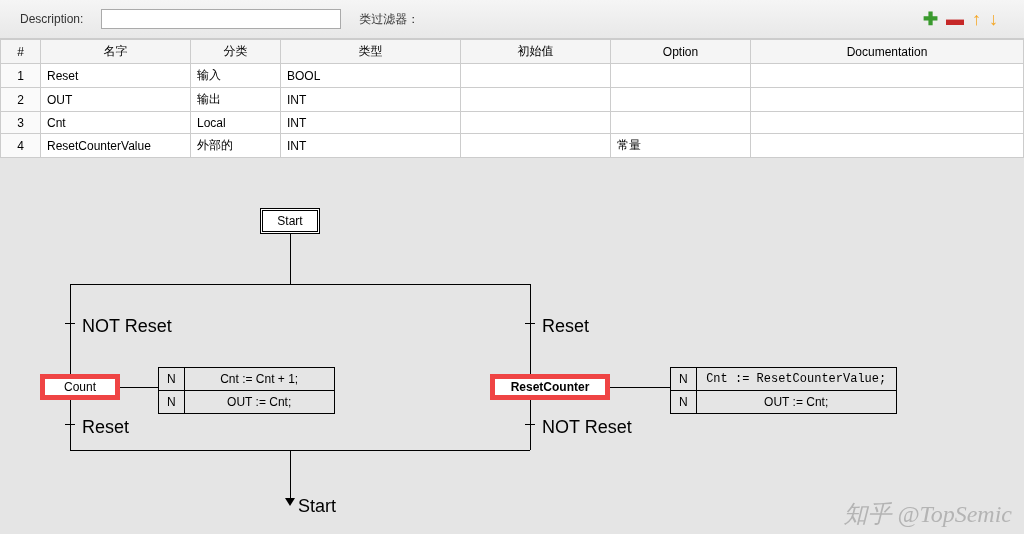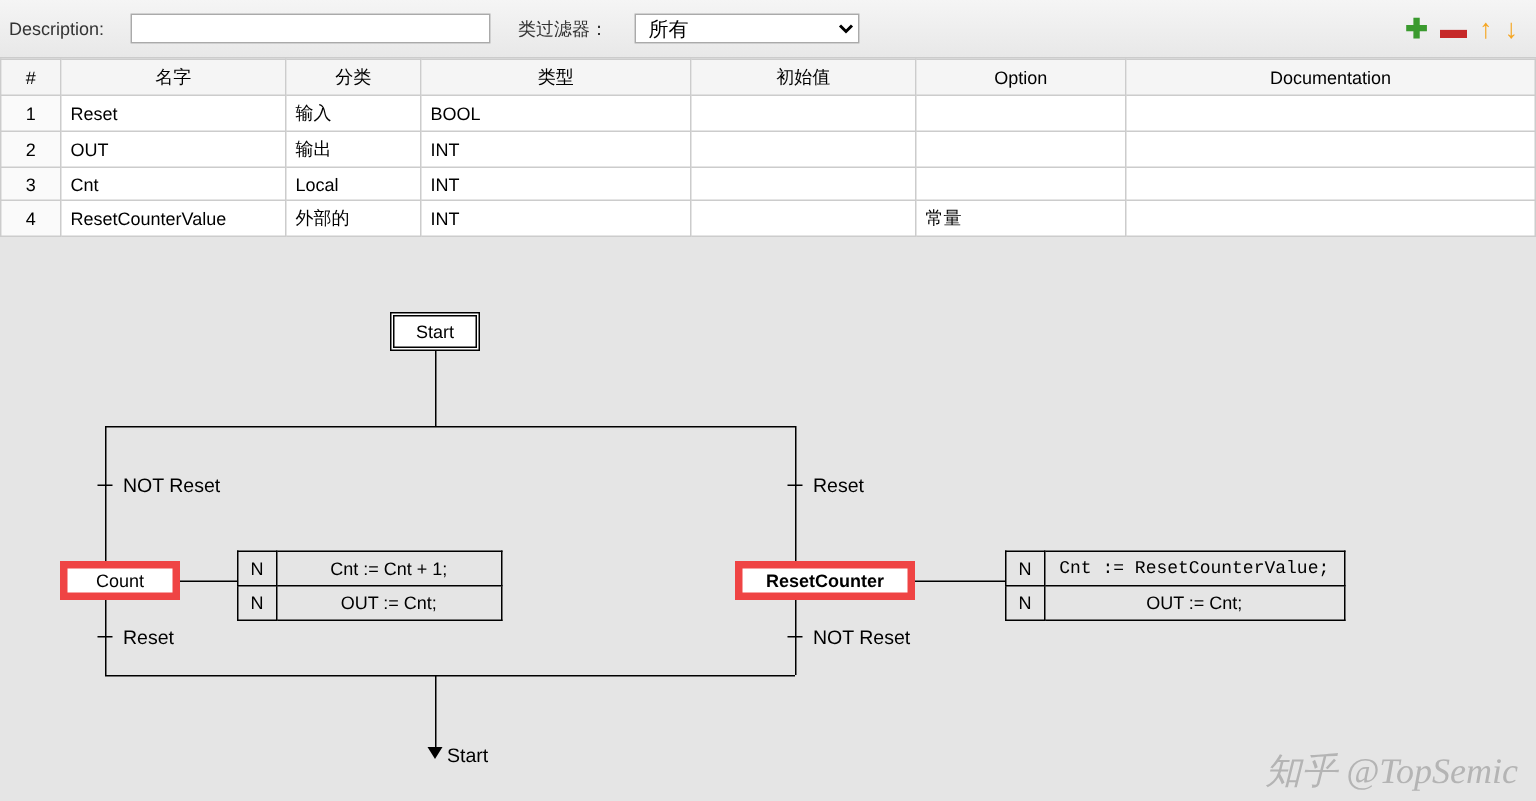--- a/index.html
+++ b/index.html
@@ -1,17 +1,17 @@
 <!DOCTYPE html>
 <html><head>
 <meta charset="utf-8">
 <style>
   *{box-sizing:border-box;margin:0;padding:0;}
   body{font-family:Arial,"Microsoft YaHei",sans-serif;font-size:12px;background:#fff;color:#000;}
-  .toolbar{display:flex;align-items:center;height:39px;background:linear-gradient(#f5f5f5,#e8e8e8);border-bottom:1px solid #ccc;padding:0 6px;gap:18px;}
+  .toolbar{display:flex;align-items:center;height:39px;background:linear-gradient(#f5f5f5,#e8e8e8);border-bottom:1px solid #ccc;padding:0 20px;gap:18px;}
   .toolbar-label{color:#333;}
   .toolbar input[type=text]{height:20px;border:1px solid #aaa;padding:0 4px;width:240px;background:#fff;}
   .toolbar select{height:20px;border:1px solid #aaa;width:150px;background:#fff;padding:0 4px;}
   .toolbar-spacer{flex:1;}
   .toolbar-icons{display:flex;gap:8px;align-items:center;padding-right:6px;}
   .toolbar-icons span{font-size:18px;font-weight:bold;cursor:pointer;line-height:1;}
   .ic-add{color:#3a9a2e;}
   .ic-del{color:#c62828;}
   .ic-up{color:#f5a623;}
   .ic-down{color:#f5a623;}
@@ -26,38 +26,35 @@
   .col-init{width:150px;}
   .col-opt{width:140px;}
   .diagram-wrap{background:#e5e5e5;padding-top:50px;position:relative;}
   .diagram{position:relative;height:330px;width:1024px;}
   .box{position:absolute;border:5px solid #ef4444;background:#fff;display:flex;align-items:center;justify-content:center;padding:4px 10px;font-size:12px;}
   .dbox{border:3px double #000;}
   .line{position:absolute;background:#000;}
   .hline{height:1px;}
   .vline{width:1px;}
   .tick{position:absolute;width:10px;height:1px;background:#000;}
-  .lbl{position:absolute;font-size:13px;white-space:nowrap;}
+  .lbl{position:absolute;font-size:18px;white-space:nowrap;}
   .action-tbl{position:absolute;border-collapse:collapse;}
   .action-tbl td{border:1px solid #000;padding:4px 8px;font-size:12px;text-align:center;}
   .action-tbl td.n{width:20px;}
   .action-tbl td.a{min-width:150px;}
   .arrowhead{position:absolute;width:0;height:0;border-left:5px solid transparent;border-right:5px solid transparent;border-top:8px solid #000;}
   .watermark{position:absolute;right:12px;bottom:8px;font-size:24px;font-style:italic;color:rgba(120,120,120,0.45);font-family:Georgia,serif;}
 </style>
 </head>
 <body>
 
 <div class="toolbar">
   <span class="toolbar-label">Description:</span>
   <input type="text" value="" style="">
   <span class="toolbar-label">类过滤器：</span>
-  <select>
-    <option>所有</option>
-  </select>
   <div class="toolbar-spacer"></div>
   <div class="toolbar-icons">
     <span class="ic-add">✚</span>
     <span class="ic-del">▬</span>
     <span class="ic-up">↑</span>
     <span class="ic-down">↓</span>
   </div>
 </div>
 
 <table class="vars">

